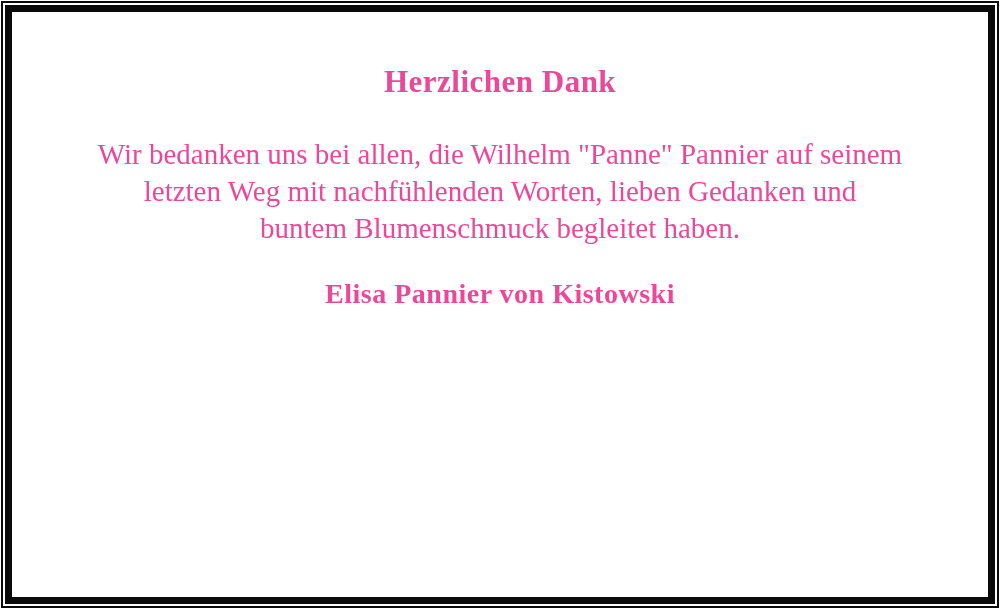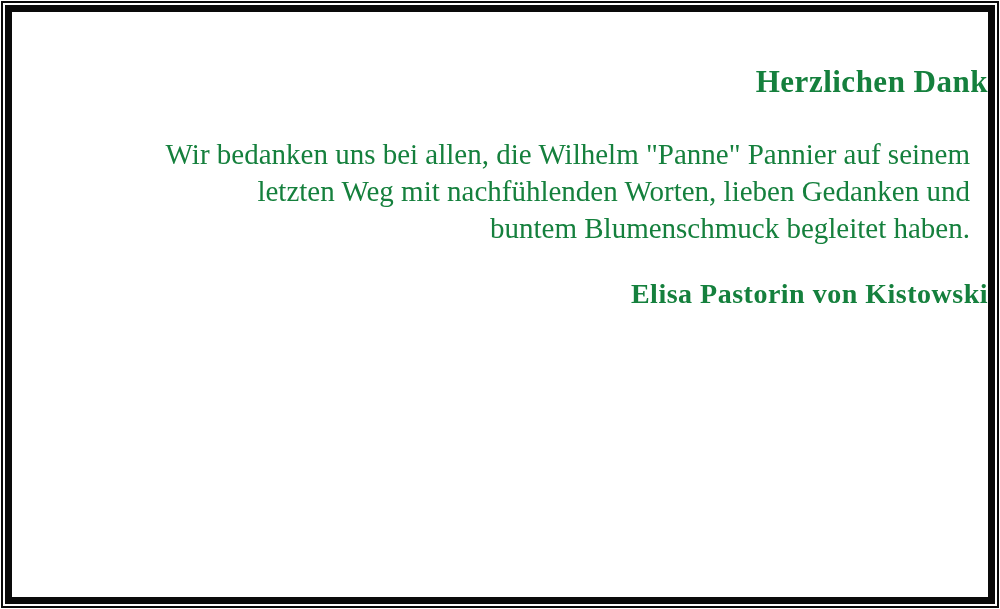--- a/index.html
+++ b/index.html
@@ -24,22 +24,22 @@
   }
   .frame-inner {
     position: absolute;
     inset: 5px;
     border: 7px solid #0a0a0a;
     pointer-events: none;
   }
   .content {
     position: absolute;
     inset: 12px;
-    text-align: right;
-    color: #15803d;
+    text-align: center;
+    color: #ec4899;
   }
   .title {
     margin-top: 46px;
     font-size: 31px;
     line-height: 47px;
     font-weight: bold;
     letter-spacing: 0.5px;
   }
   .body-para {
     margin: 8px auto;
@@ -71,16 +71,16 @@
     <div class="title">
       <div>Herzlichen Dank</div>
     </div>
 
     <p class="body-para para1">Wir bedanken uns bei allen, die Wilhelm "Panne" Pannier auf seinem
 letzten Weg mit nachfühlenden Worten, lieben Gedanken und
 buntem Blumenschmuck begleitet haben.</p>
 
 
     <div class="signatures">
-      <div>Elisa Pastorin von Kistowski</div>
+      <div>Elisa Pannier von Kistowski</div>
     </div>
   </div>
 </div>
 
 </body></html>

